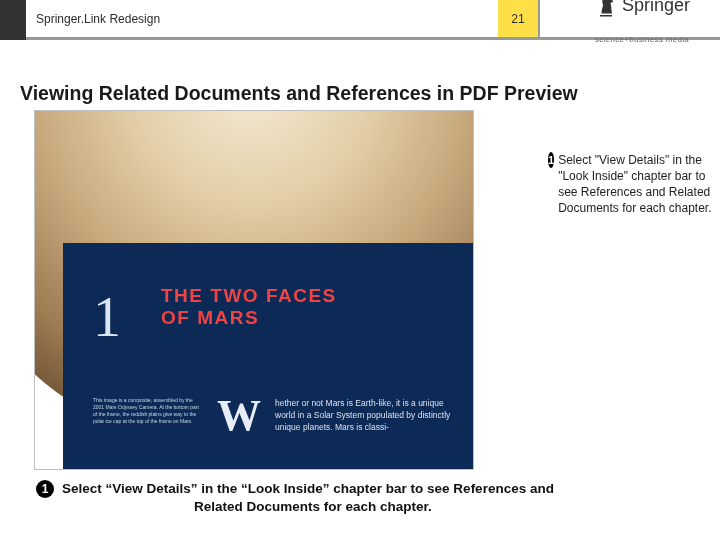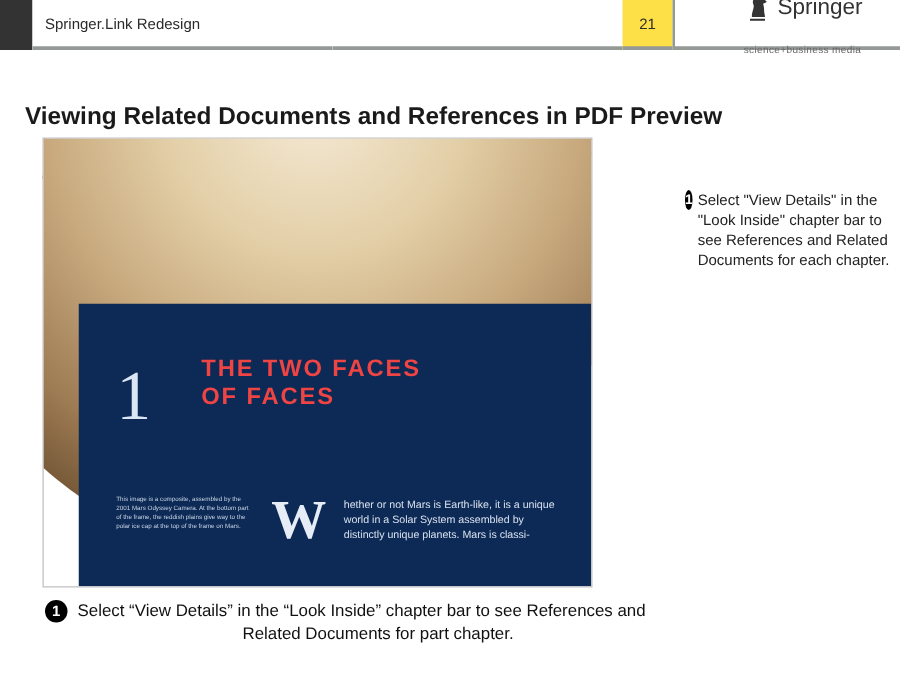--- a/index.html
+++ b/index.html
@@ -151,21 +151,21 @@
 
   .callout-right{
     position:absolute;left:548px;top:152px;width:165px;
     display:flex;gap:4px;font-size:12px;line-height:16px;color:#222;
   }
 
   .bottom-note{
     position:absolute;left:36px;top:480px;width:660px;
     display:flex;gap:8px;font-size:13.5px;font-weight:700;line-height:18px;color:#111;
   }
-  .bottom-note .text{font-weight:400}
+  .bottom-note .text{font-weight:700}
   .bottom-note .text .line2{display:block;padding-left:132px;}
 </style>
 </head>
 <body>
 
 <div class="header">
   <div class="header-left-stripe"></div>
   <div class="header-title-block">Springer.Link Redesign</div>
   <div class="header-mid"></div>
   <div class="header-pagenum">21</div>
@@ -201,34 +201,34 @@
     <span class="tb-item">Download PDF</span>
     <div class="viewdetails-highlight"></div>
   </div>
   <div class="pdf-titlebar">The Two Faces of Mars</div>
   <div class="pdf-body">
     <div class="planet"></div>
     <div class="deepblue"></div>
     <div class="big-number">1</div>
     <div class="chapter-title">
       <span>THE TWO FACES</span><br>
-      <span>OF FACES</span>
+      <span>OF MARS</span>
     </div>
     <div class="para-area">
       <div class="tiny-caption">This image is a composite, assembled by the 2001 Mars Odyssey Camera. At the bottom part of the frame, the reddish plains give way to the polar ice cap at the top of the frame on Mars.</div>
       <div class="dropcap">W</div>
-      <div class="body-text">hether or not Mars is Earth-like, it is a unique world in a Solar System assembled by distinctly unique planets. Mars is classi-</div>
+      <div class="body-text">hether or not Mars is Earth-like, it is a unique world in a Solar System populated by distinctly unique planets. Mars is classi-</div>
     </div>
   </div>
 </div>
 
 <div class="callout-right">
   <span class="badge">1</span>
   <span>Select "View Details" in the "Look Inside" chapter bar to see References and Related Documents for each chapter.</span>
 </div>
 
 <div class="bottom-note">
   <span class="badge badge-big">1</span>
   <span class="text">
     <span>Select “View Details” in the “Look Inside” chapter bar to see References and</span>
-    <span class="line2">Related Documents for part chapter.</span>
+    <span class="line2">Related Documents for each chapter.</span>
   </span>
 </div>
 
 </body></html>

